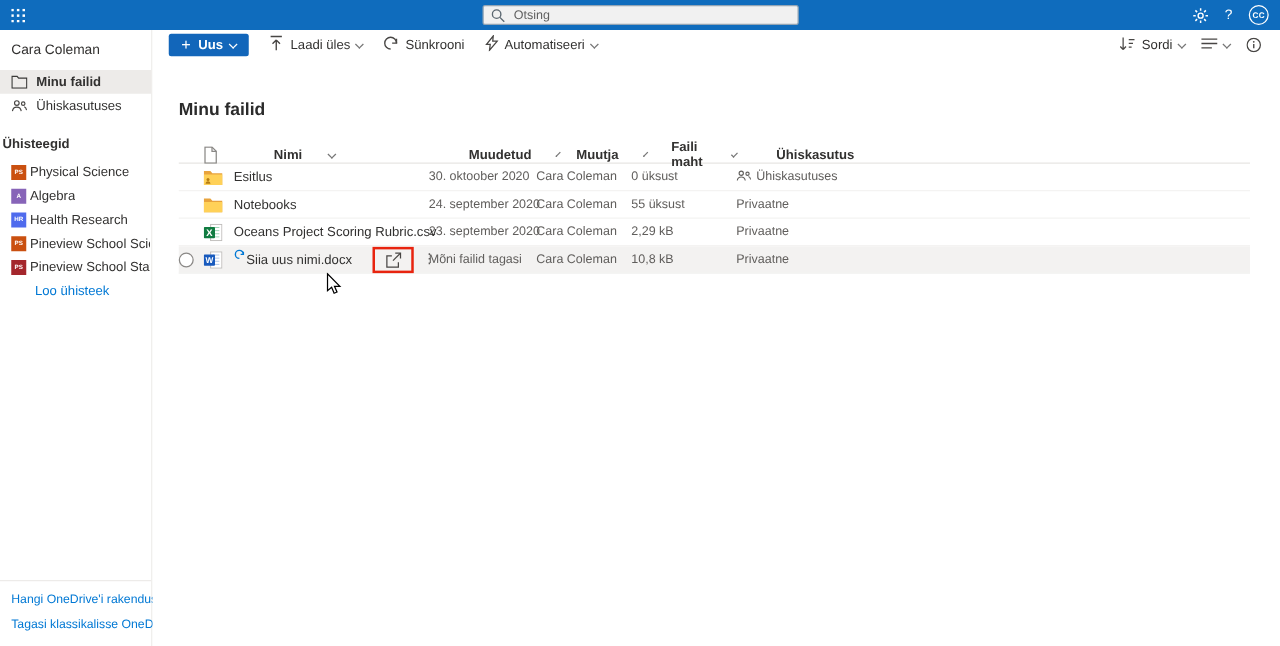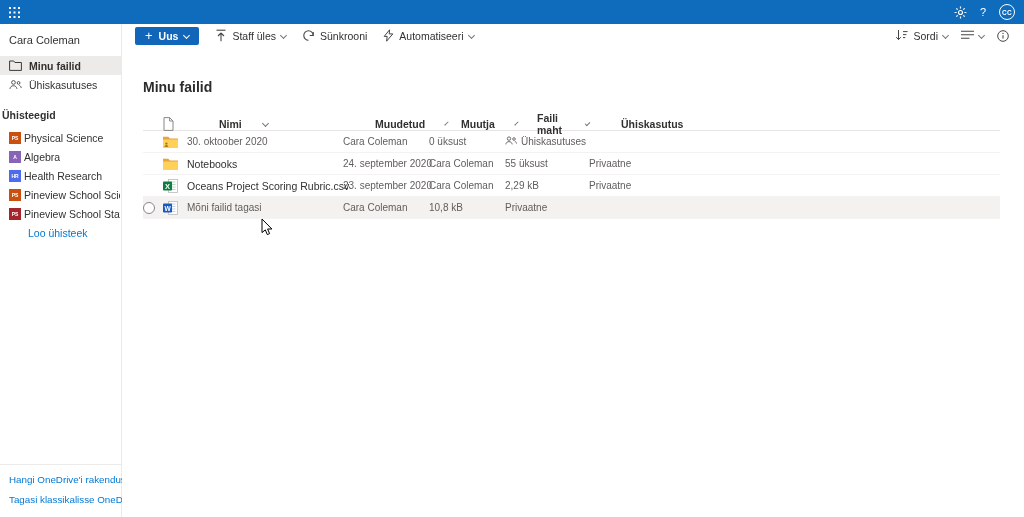--- a/index.html
+++ b/index.html
@@ -88,20 +88,29 @@
           <rect x="9" y="0" width="2" height="2"></rect>
           <rect x="0" y="4.5" width="2" height="2"></rect>
           <rect x="4.5" y="4.5" width="2" height="2"></rect>
           <rect x="9" y="4.5" width="2" height="2"></rect>
           <rect x="0" y="9" width="2" height="2"></rect>
           <rect x="4.5" y="9" width="2" height="2"></rect>
           <rect x="9" y="9" width="2" height="2"></rect>
         </g>
       </svg>
   </button>
+  <div class="searchwrap">
+    <span class="search-glyph">
+      <svg width="11" height="11" viewBox="0 0 11 11">
+          <circle cx="4.3" cy="4.3" r="3.4" fill="none" stroke="#5b6770" stroke-width="1.1"></circle>
+          <path d="M6.9 6.9L10.4 10.4" stroke="#5b6770" stroke-width="1.1"></path>
+        </svg>
+    </span>
+    <input type="text" placeholder="Otsing" style="">
+  </div>
   <div class="suite-right">
     <button class="suite-iconbtn">
       <svg width="13" height="13" viewBox="0 0 13 13">
           <circle cx="6.5" cy="6.5" r="2" fill="none" stroke="#fff" stroke-width="1.1"></circle>
           <g stroke="#fff" stroke-width="1.2">
             <path d="M6.5 0.6v2M6.5 10.4v2M0.6 6.5h2M10.4 6.5h2M2.3 2.3l1.4 1.4M9.3 9.3l1.4 1.4M10.7 2.3L9.3 3.7M3.7 9.3l-1.4 1.4"></path>
           </g>
         </svg>
     </button>
     <button class="suite-iconbtn help-btn">?</button>
@@ -170,21 +179,21 @@
         <button class="uus-btn">
           <span class="uus-plus">+</span>
           <span>Uus</span>
           <span class="chev white"></span>
         </button>
         <button class="tb-item">
           <span><svg width="12" height="13" viewBox="0 0 12 13">
                 <path d="M1.5 1.2h9" stroke="#484644" stroke-width="1.1"></path>
                 <path d="M6 12.2V4M6 4L3 7M6 4l3 3" fill="none" stroke="#484644" stroke-width="1.1"></path>
               </svg></span>
-          <span>Staff üles</span>
+          <span>Laadi üles</span>
           <span class="chev"></span>
         </button>
         <button class="tb-item">
           <span><svg width="13" height="13" viewBox="0 0 13 13">
                 <path d="M11.2 6.5A4.7 4.7 0 1 0 6.5 11.2" fill="none" stroke="#484644" stroke-width="1.1"></path>
                 <path d="M11.2 3v3.5H7.7" fill="none" stroke="#484644" stroke-width="1.1"></path>
               </svg></span>
           <span>Sünkrooni</span>
         </button>
         <button class="tb-item">
@@ -256,20 +265,25 @@
             <div class="trow">
     <div class="c-check"></div>
     <div class="c-icon">
                 <svg width="15" height="12" viewBox="0 0 15 12">
                   <path d="M0 .8h5.3l1.6 1.8H15V12H0z" fill="#e8a33d"></path>
                   <path d="M0 3.5h15V12H0z" fill="#ffd158"></path>
                   <circle cx="3.4" cy="7.6" r="1.2" fill="#b57c13"></circle>
                   <path d="M1.4 11c.3-1.4 1.1-2 2-2s1.7.6 2 2z" fill="#b57c13"></path>
                 </svg>
               </div>
+    <div class="c-name">
+
+      <span class="fname">Esitlus</span>
+
+    </div>
     <div class="c-mod">30. oktoober 2020</div>
     <div class="c-by">Cara Coleman</div>
     <div class="c-size">0 üksust</div>
     <div class="c-share">
       <span class="share-people">
         <svg width="12" height="9" viewBox="0 0 12 9">
                     <circle cx="4" cy="2.6" r="1.7" fill="none" stroke="#605e5c" stroke-width=".9"></circle>
                     <path d="M.8 8.4C1.1 6.5 2.4 5.6 4 5.6s2.9.9 3.2 2.8" fill="none" stroke="#605e5c" stroke-width=".9"></path>
                     <circle cx="9" cy="3" r="1.3" fill="none" stroke="#605e5c" stroke-width=".9"></circle>
                     <path d="M9.8 5.2c1 .3 1.5 1.1 1.7 2.4" fill="none" stroke="#605e5c" stroke-width=".9"></path>
@@ -327,20 +341,41 @@
                 <span class="radio"></span>
               </div>
     <div class="c-icon">
                 <svg width="15" height="14" viewBox="0 0 15 14">
                   <rect x="5.5" y="0.5" width="9" height="13" fill="#fff" stroke="#bdbbb9" stroke-width="0.8"></rect>
                   <path d="M7.5 3h5M7.5 5.5h5M7.5 8h5M7.5 10.5h5" stroke="#b0c6e8" stroke-width="0.8"></path>
                   <rect x="0" y="2.5" width="9" height="9" rx="0.8" fill="#185abd"></rect>
                   <text x="4.5" y="9.6" font-family="Liberation Sans, sans-serif" font-size="6.6" font-weight="bold" fill="#fff" text-anchor="middle">W</text>
                 </svg>
               </div>
+    <div class="c-name">
+      <span class="sync-badge">
+        <svg width="9" height="9" viewBox="0 0 9 9">
+                    <path d="M7.7 4.5A3.2 3.2 0 1 0 4.5 7.7" fill="none" stroke="#0078d4" stroke-width="1.1"></path>
+                    <path d="M7.7 2.3v2.2H5.5" fill="none" stroke="#0078d4" stroke-width="1.1"></path>
+                  </svg>
+      </span>
+      <span class="fname">Siia uus nimi.docx</span>
+      <span class="row-actions">
+        <span class="annotation-box">
+          <span class="share-btn">
+            <svg width="15" height="13" viewBox="0 0 15 13">
+                        <path d="M6.5 3.2H2.5v9h9.2V8.2" fill="none" stroke="#484644" stroke-width="1"></path>
+                        <path d="M9.2 1h4.2v4.2" fill="none" stroke="#484644" stroke-width="1"></path>
+                        <path d="M13.2 1.2L7.4 7" fill="none" stroke="#484644" stroke-width="1"></path>
+                      </svg>
+          </span>
+        </span>
+        <span class="more-btn">⋮</span>
+      </span>
+    </div>
     <div class="c-mod">Mõni failid tagasi</div>
     <div class="c-by">Cara Coleman</div>
     <div class="c-size">10,8 kB</div>
     <div class="c-share">
 
       <span class="share-text">Privaatne</span>
     </div>
   </div>
           </div>
       </div>

